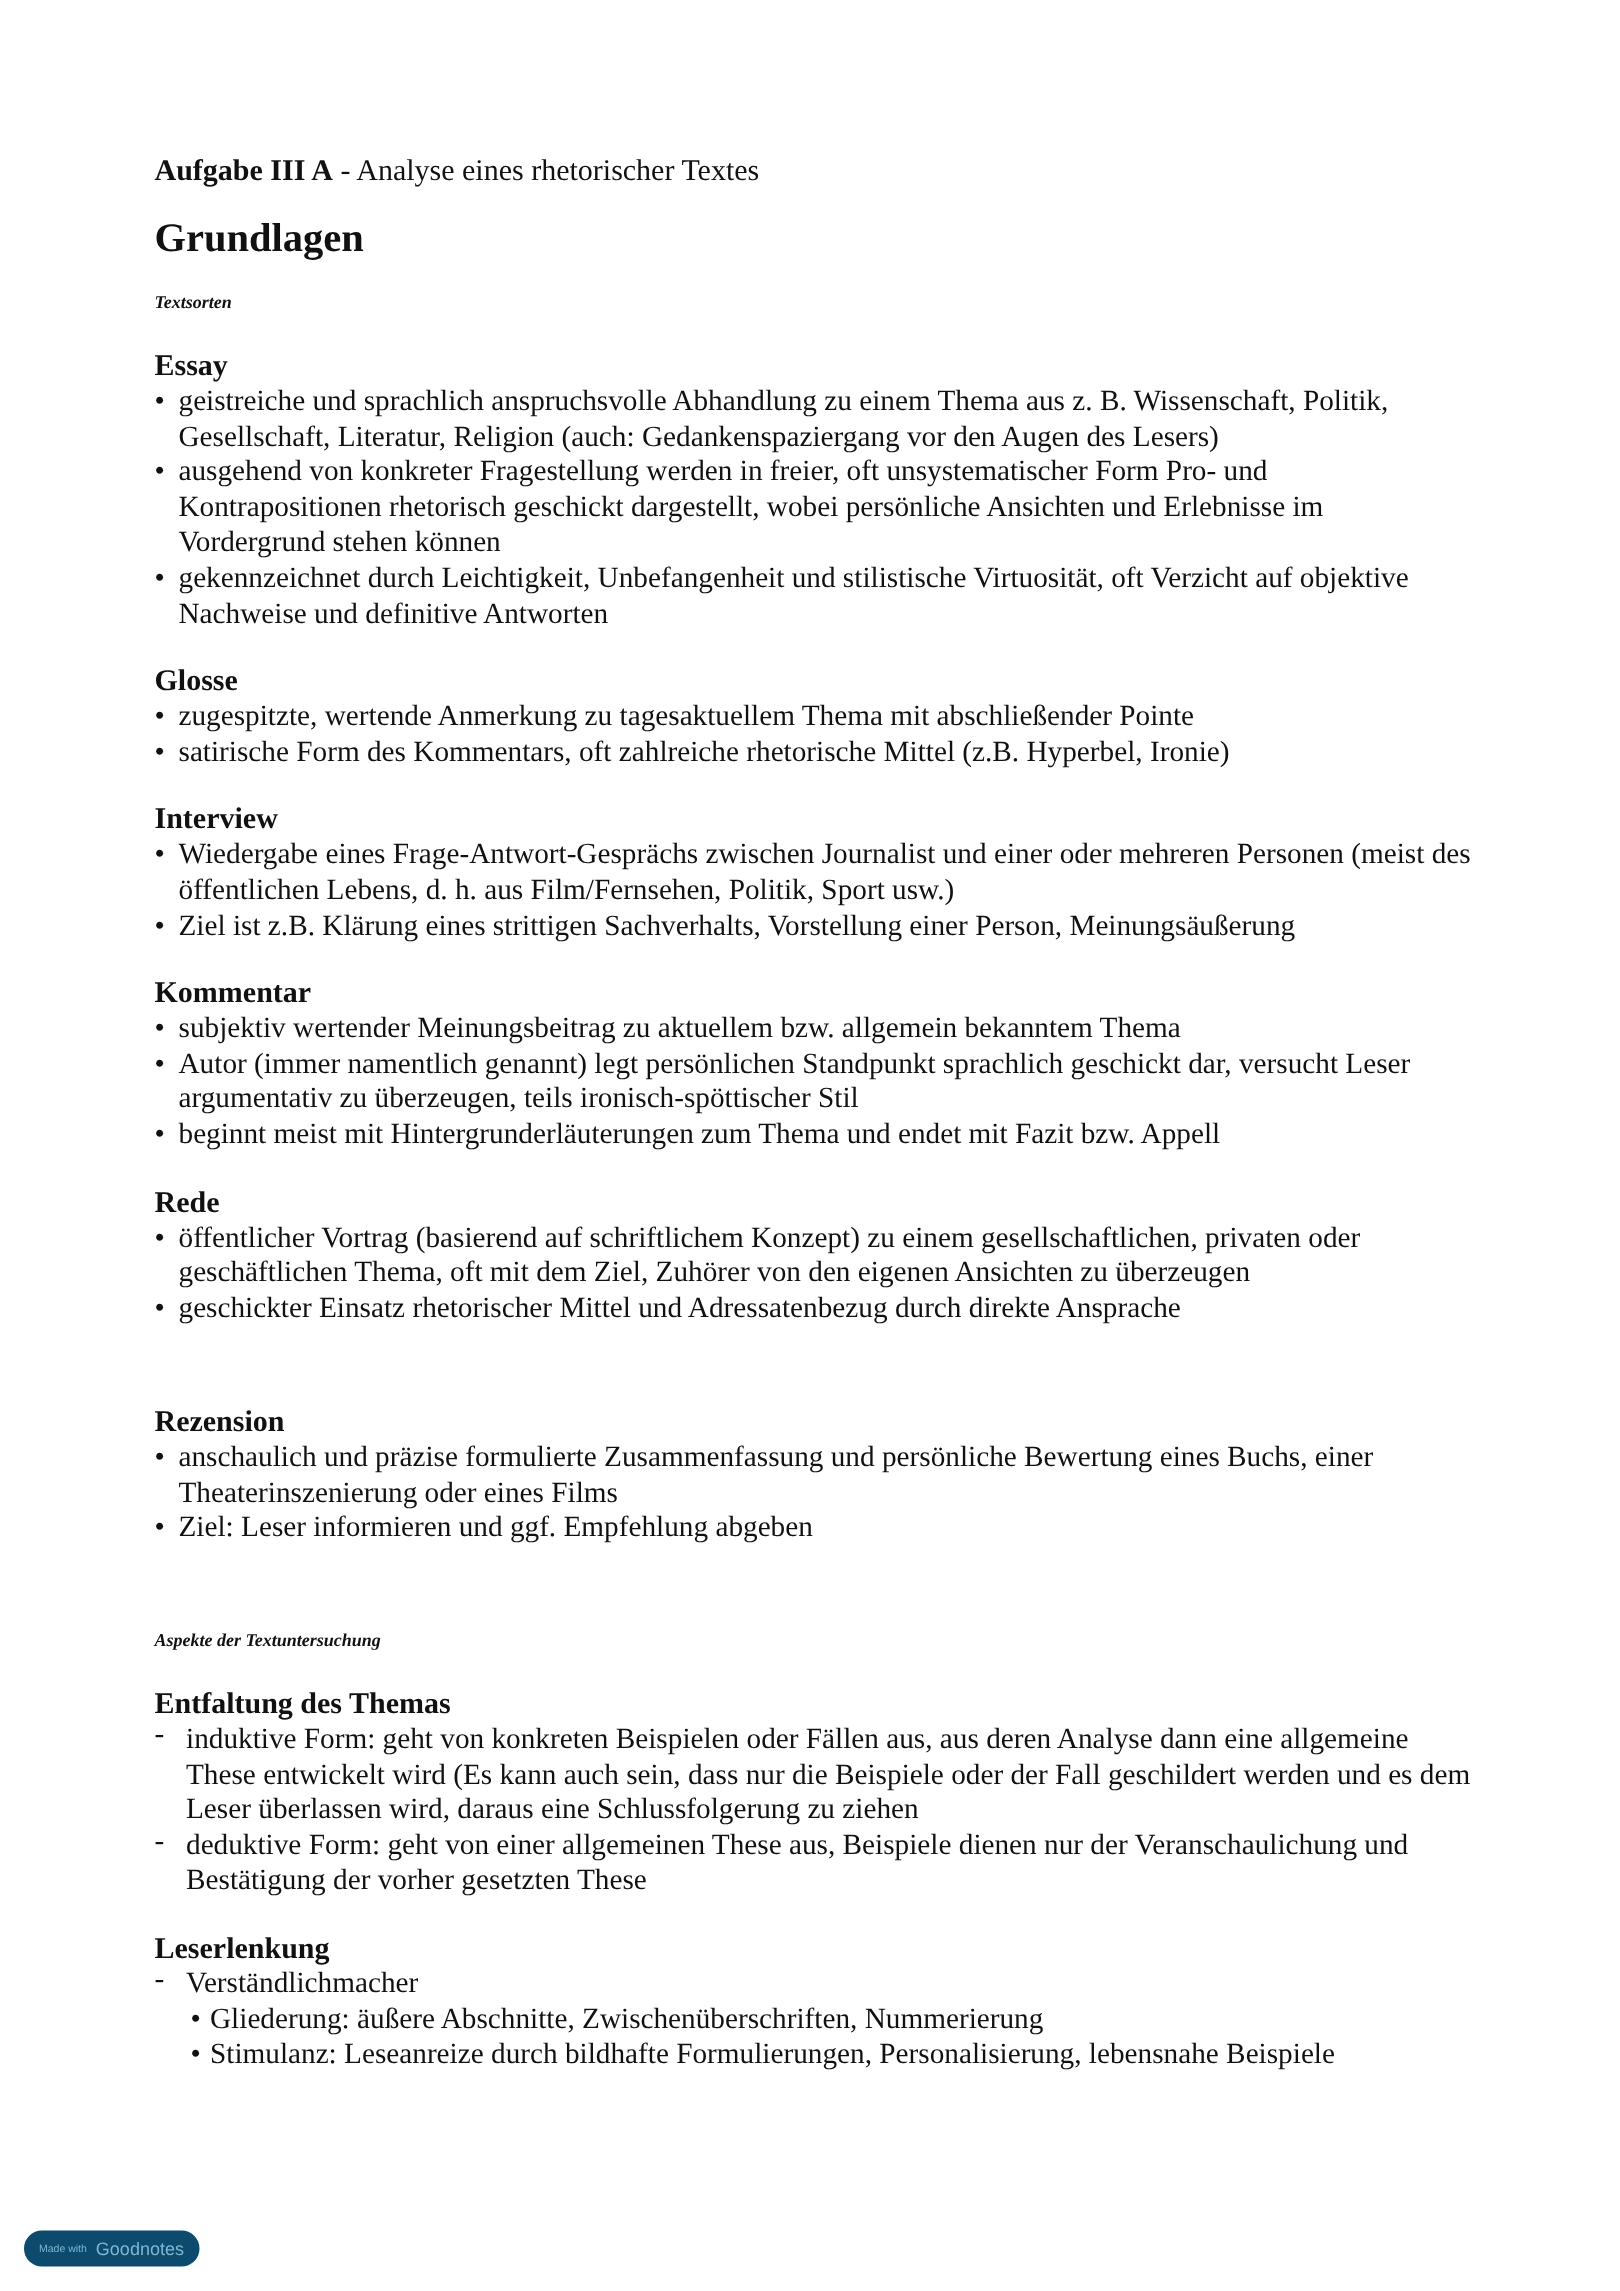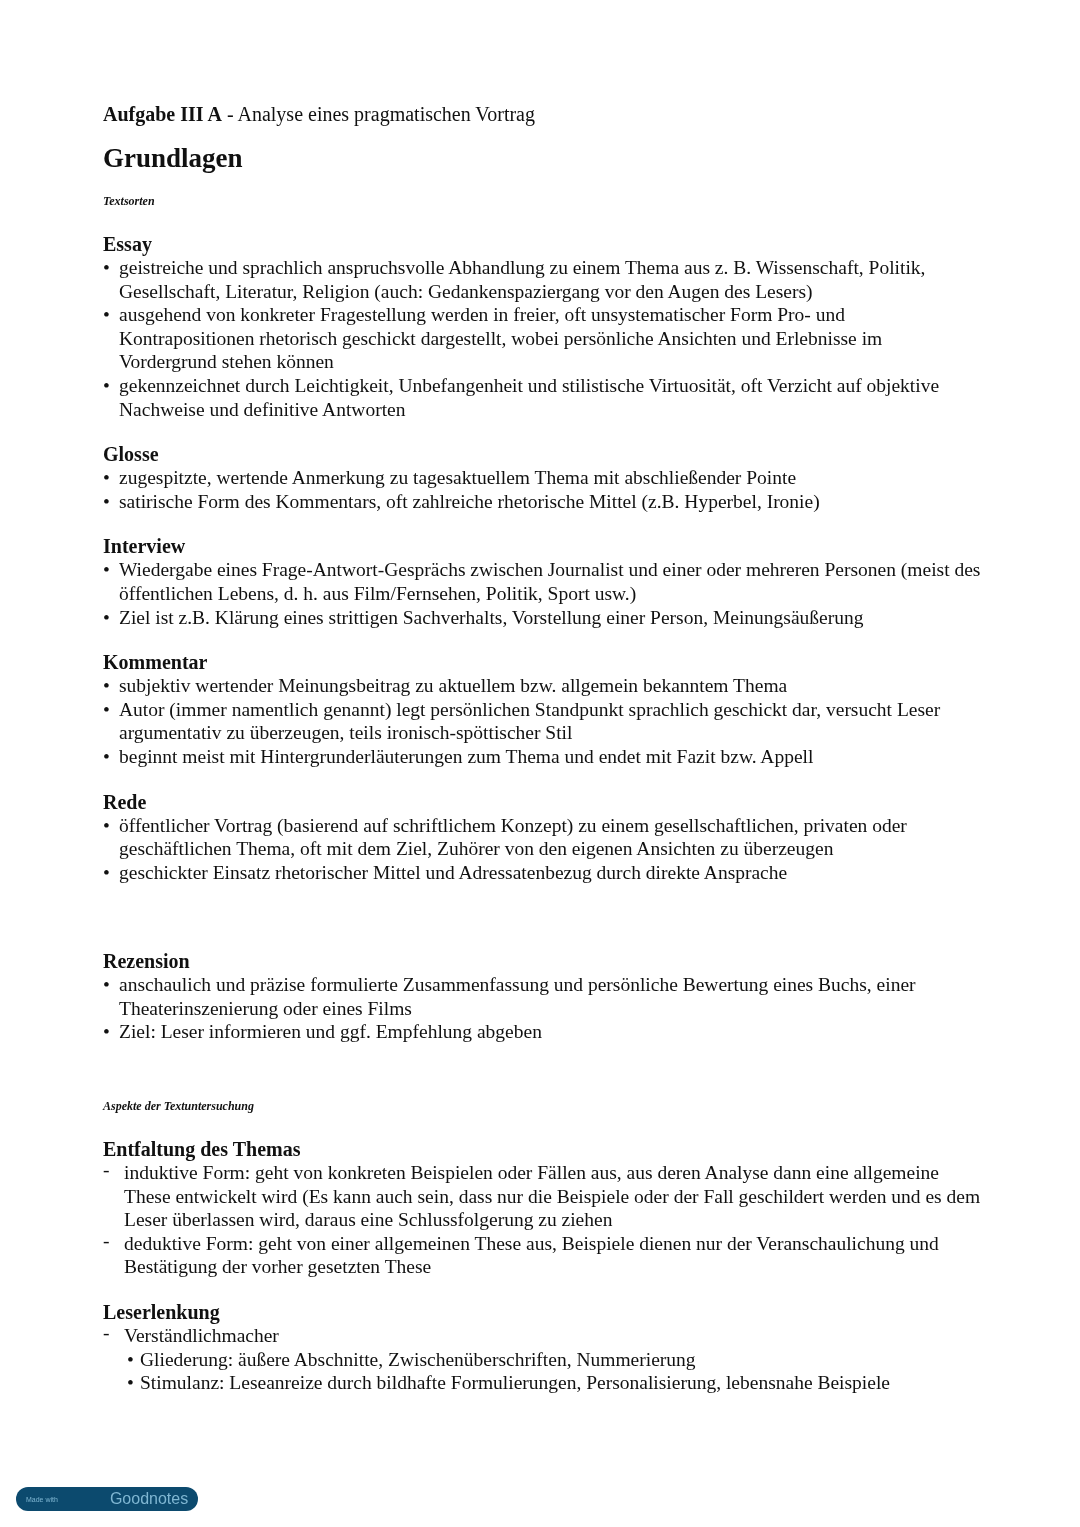--- a/index.html
+++ b/index.html
@@ -36,21 +36,21 @@
       margin: 0 0 14px 0;
     }
     .h2 {
       font-size: 12px;
       font-weight: bold;
       font-style: italic;
       line-height: 26px;
       margin: 0 0 18px 0;
     }
     .section { margin: 0 0 21px 0; }
-    .section.big-gap { margin-bottom: 65px; }
+    .section.big-gap { margin-bottom: 52px; }
     .section.bigger-gap { margin-bottom: 49px; }
     .h3 {
       font-size: 20px;
       font-weight: bold;
       line-height: 24px;
       margin: 0;
     }
     ul.bullets, ul.dashes, ul.sub-bullets {
       list-style: none;
       margin: 0;
@@ -93,28 +93,28 @@
       padding: 0 10px;
       border-radius: 12px;
       background: #0c4a6e;
       display: flex;
       align-items: center;
       gap: 6px;
       font-family: Liberation Sans, sans-serif;
       color: #7fb6d2;
     }
     .badge .small { font-size: 7px; }
-    .badge .brand { font-size: 16px; margin-left: 46px; }
+    .badge .brand { font-size: 12px; }
   </style>
 </head>
 <body>
 
 <div class="page">
 
-  <div class="task-line"><b>Aufgabe III A</b><span> - Analyse eines pragmatischen Vortrag</span></div>
+  <div class="task-line"><b>Aufgabe III A</b><span> - Analyse eines rhetorischer Textes</span></div>
 
   <div class="h1">Grundlagen</div>
 
   <div class="h2">Textsorten</div>
 
   <div class="section">
     <div class="h3">Essay</div>
     <ul class="bullets">
       <li><span class="marker">•</span><span>geistreiche und sprachlich anspruchsvolle Abhandlung zu einem Thema aus z. B. Wissenschaft, Politik, Gesellschaft, Literatur, Religion (auch: Gedankenspaziergang vor den Augen des Lesers)</span></li>
       <li><span class="marker">•</span><span>ausgehend von konkreter Fragestellung werden in freier, oft unsystematischer Form Pro- und Kontrapositionen rhetorisch geschickt dargestellt, wobei persönliche Ansichten und Erlebnisse im Vordergrund stehen können</span></li>

